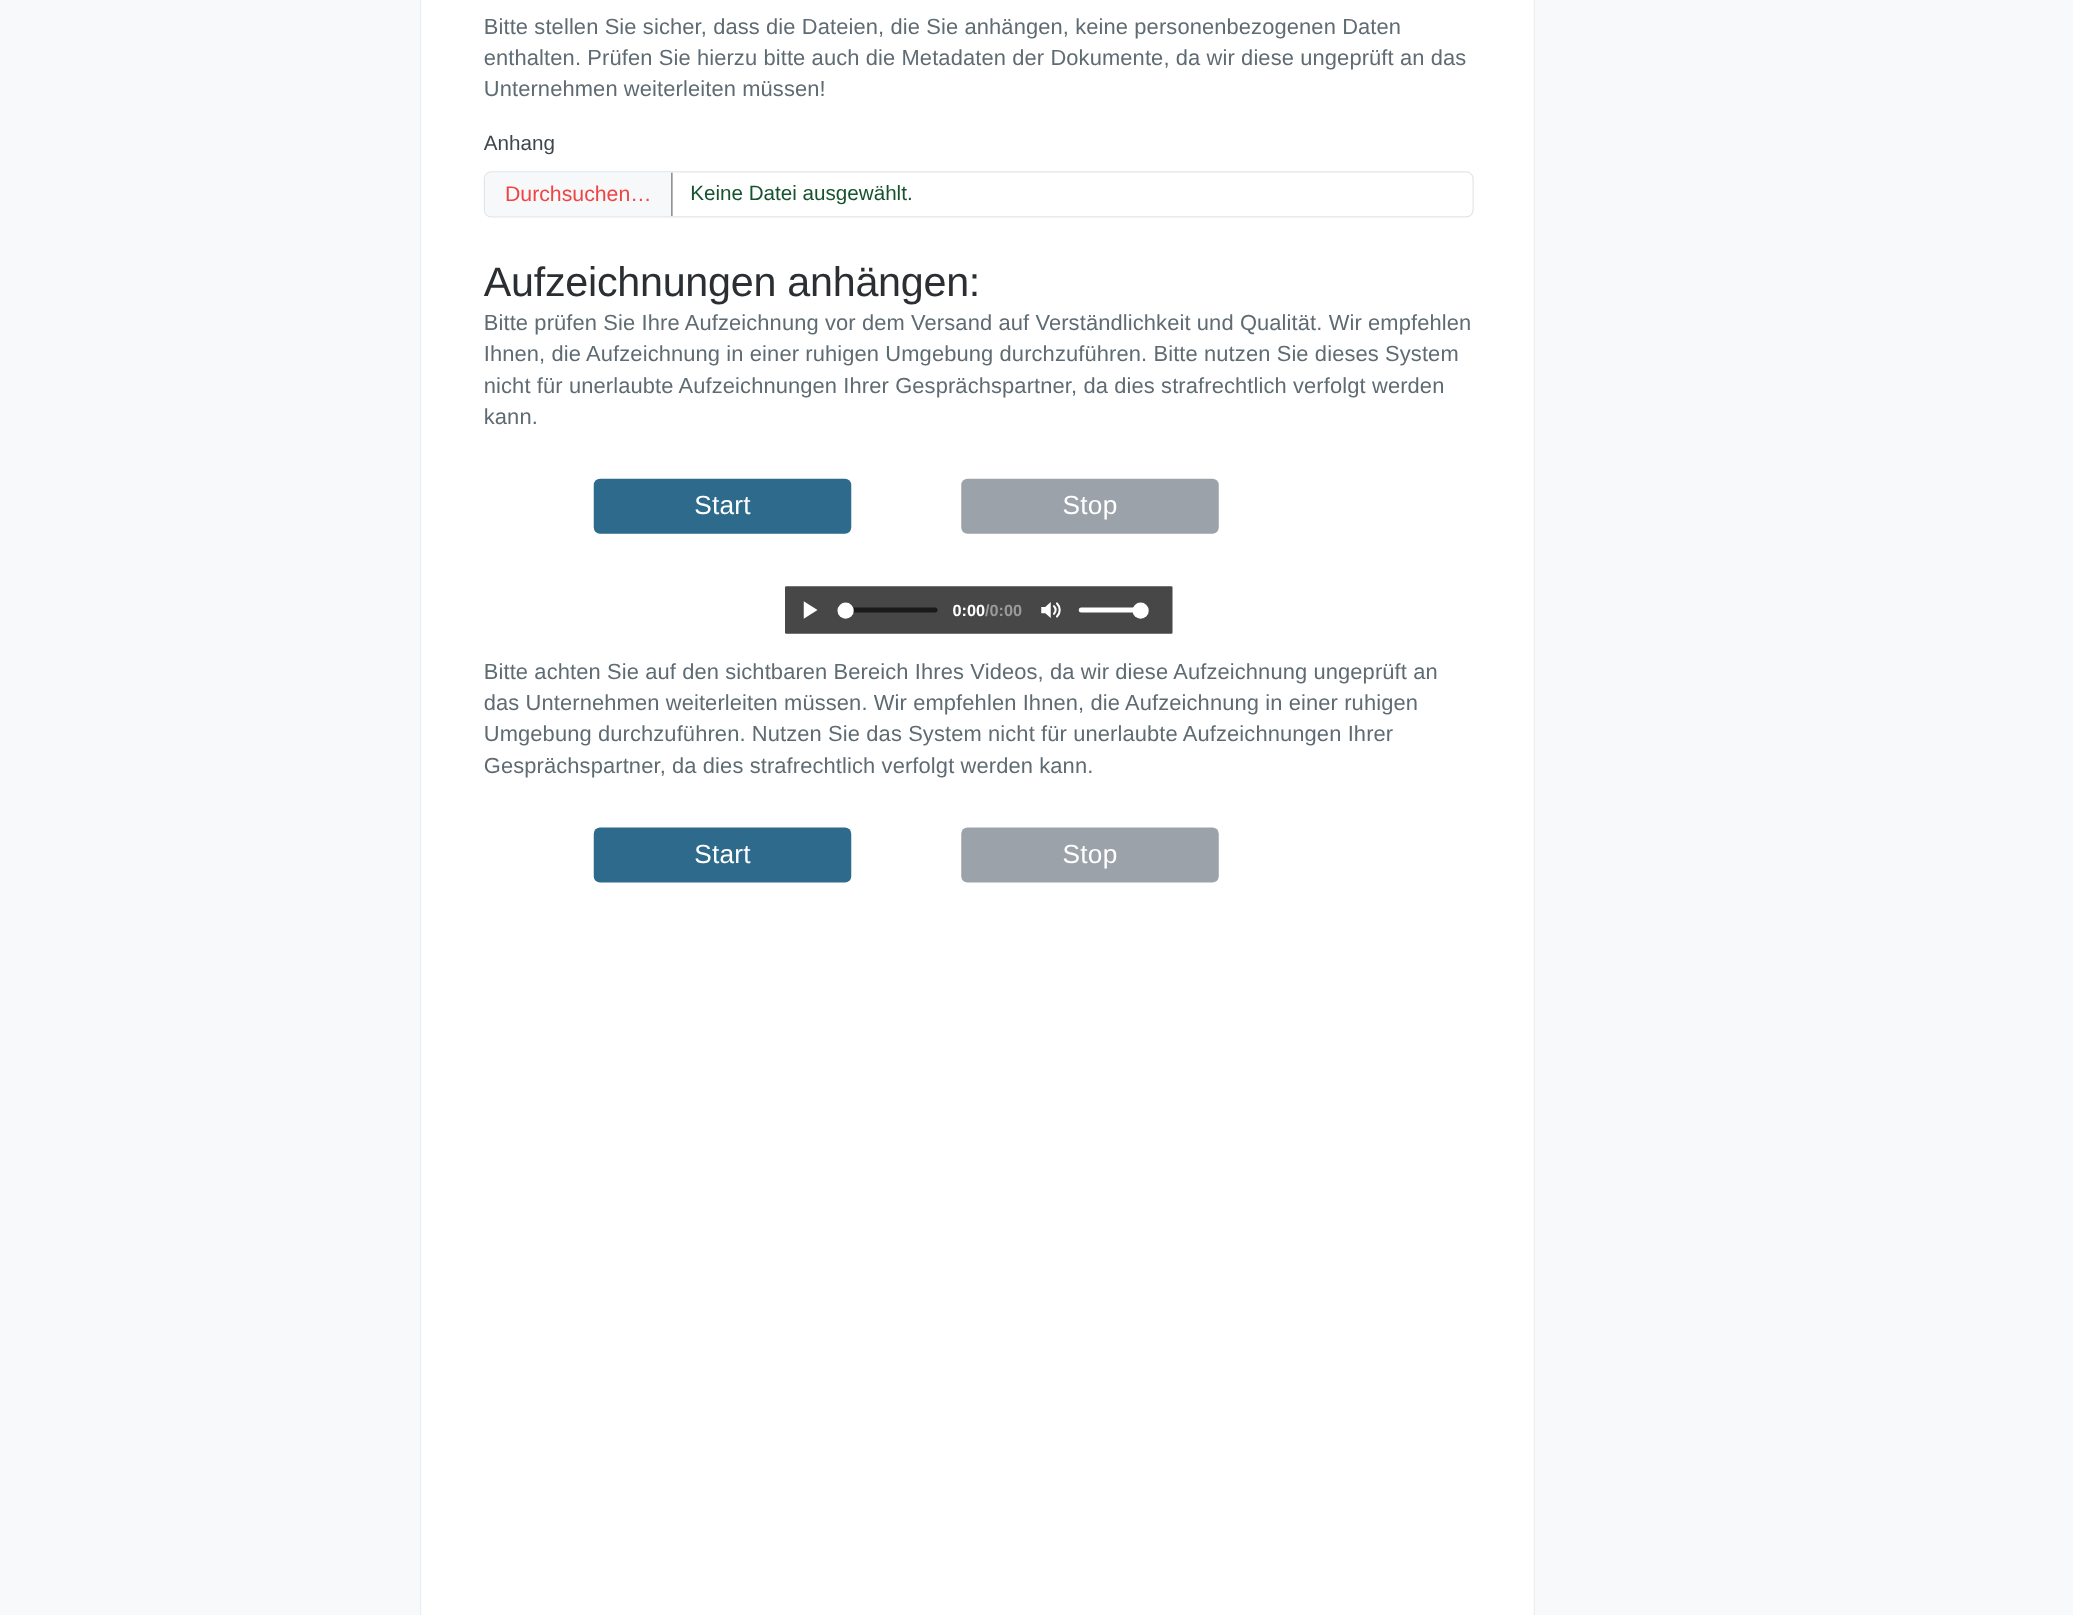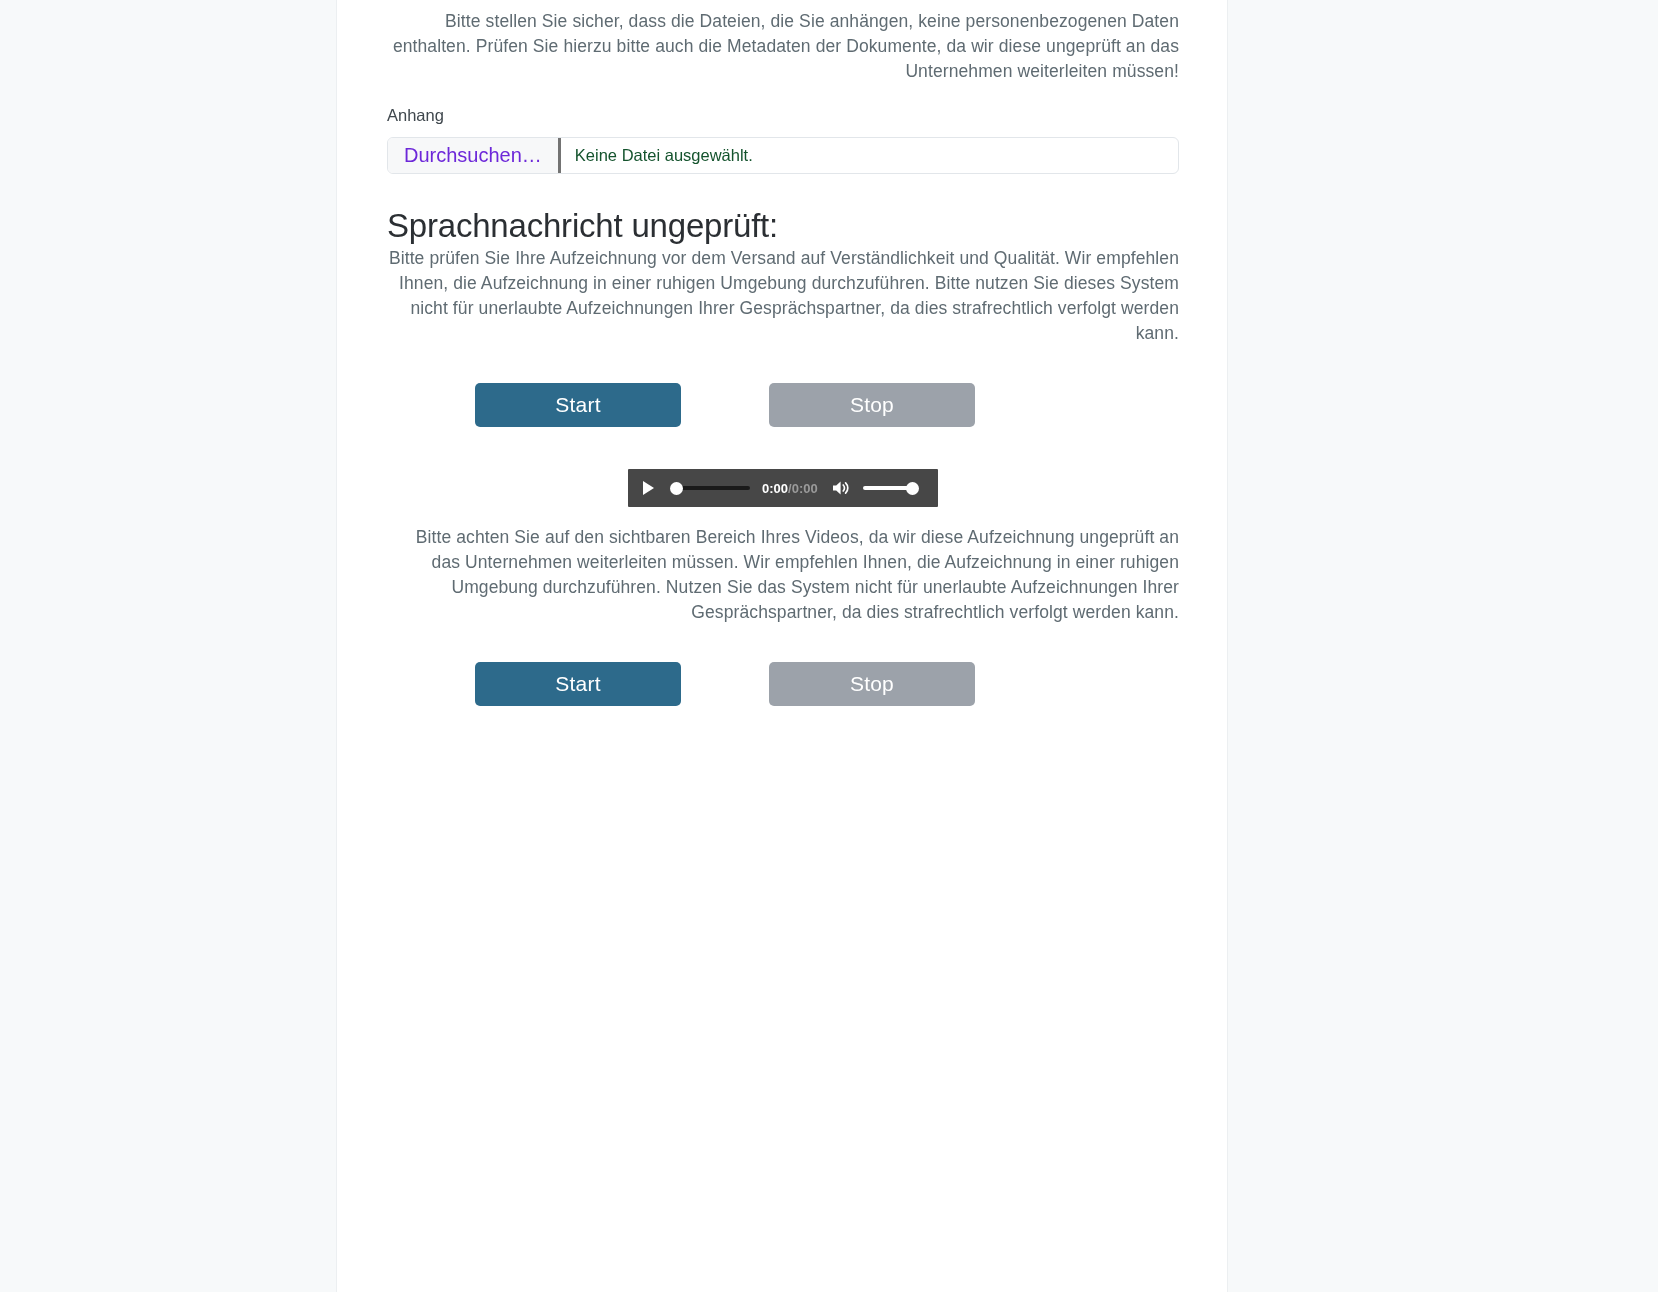--- a/index.html
+++ b/index.html
@@ -41,21 +41,20 @@
     width: 792px;
   }
 
   p.body-text {
     margin: 0;
     color: #5f6b72;
     font-size: 17.5px;
     line-height: 25px;
     font-family: "Liberation Sans", sans-serif;
     letter-spacing: 0.1px;
-    text-align: right;
   }
 
   .intro-text {
     padding-top: 9px;
   }
 
   
   .field-label {
     margin-top: 21px;
     color: #3f474d;
@@ -75,23 +74,23 @@
     width: 792px;
     box-sizing: border-box;
     overflow: hidden;
   }
   .file-button {
     display: flex;
     align-items: center;
     justify-content: center;
     padding: 0 16px;
     background: #f7f8f9;
-    border-right: 3px solid #737373;
-    color: #6d28d9;
-    font-size: 20px;
+    border-right: 1px solid #737373;
+    color: #ef4444;
+    font-size: 17px;
     white-space: nowrap;
     cursor: default;
   }
   .file-name {
     display: flex;
     align-items: center;
     padding-left: 14px;
     color: #14532d;
     font-size: 16.5px;
     flex: 1;
@@ -262,21 +261,21 @@
 
       <p class="body-text intro-text">Bitte stellen Sie sicher, dass die Dateien, die Sie anhängen, keine personenbezogenen Daten enthalten. Prüfen Sie hierzu bitte auch die Metadaten der Dokumente, da wir diese ungeprüft an das Unternehmen weiterleiten müssen!</p>
 
       <div class="field-label">Anhang</div>
 
       <div class="file-input">
         <div class="file-button">Durchsuchen…</div>
         <div class="file-name">Keine Datei ausgewählt.</div>
       </div>
 
-      <h2 class="section-heading">Sprachnachricht ungeprüft:</h2>
+      <h2 class="section-heading">Aufzeichnungen anhängen:</h2>
 
       <p class="body-text section-desc">Bitte prüfen Sie Ihre Aufzeichnung vor dem Versand auf Verständlichkeit und Qualität. Wir empfehlen Ihnen, die Aufzeichnung in einer ruhigen Umgebung durchzuführen. Bitte nutzen Sie dieses System nicht für unerlaubte Aufzeichnungen Ihrer Gesprächspartner, da dies strafrechtlich verfolgt werden kann.</p>
 
       <div class="btn-row">
         <button class="btn btn-start">Start</button>
         <button class="btn btn-stop">Stop</button>
       </div>
 
       <div class="audio-wrap">
         <div class="audio-player">

